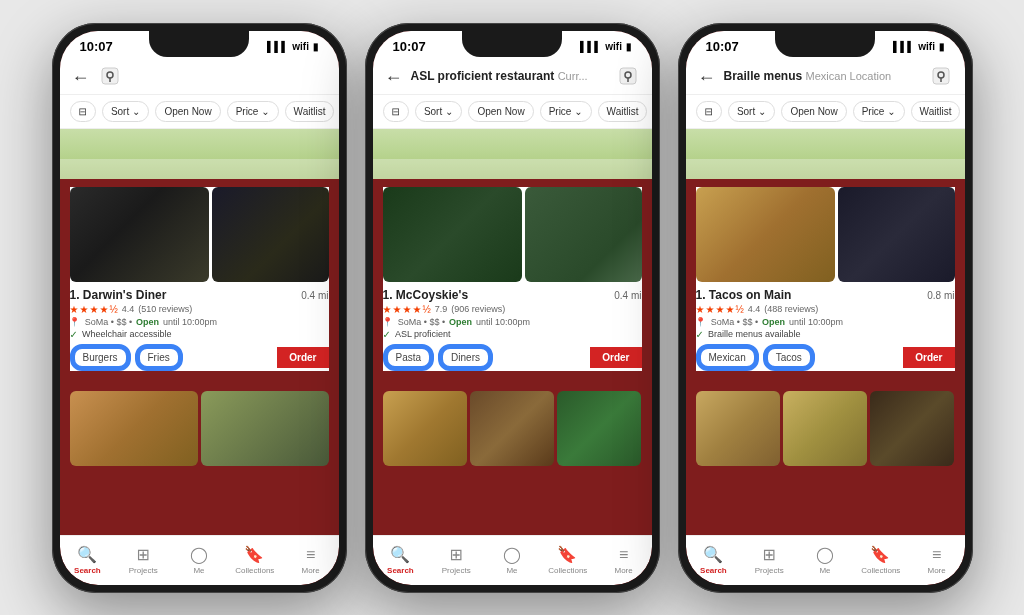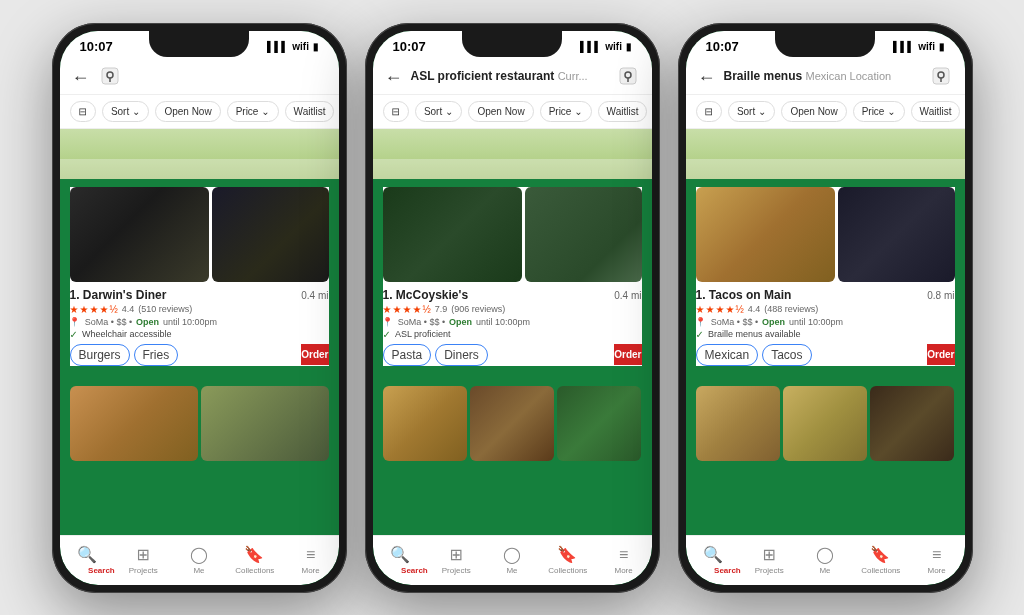--- a/index.html
+++ b/index.html
@@ -24,21 +24,21 @@
       height: 570px;
       background: #1a1a1a;
       border-radius: 44px;
       padding: 8px;
       box-shadow: 0 20px 60px rgba(0,0,0,0.4), inset 0 0 0 1px #444;
       position: relative;
     }
     .phone-screen {
       width: 100%;
       height: 100%;
-      background: #15803d;
+      background: #7f1d1d;
       border-radius: 38px;
       overflow: hidden;
       position: relative;
     }
     .status-bar {
       display: flex;
       justify-content: space-between;
       align-items: center;
       padding: 8px 20px 4px;
       font-size: 11px;
@@ -219,28 +219,28 @@
       display: flex;
       align-items: center;
       justify-content: space-between;
     }
     .tags {
       display: flex;
       gap: 4px;
     }
     .tag {
       padding: 3px 8px;
-      border: 1px solid #3b82f6;
+      border: 5px solid #3b82f6;
       border-radius: 12px;
-      font-size: 12px;
+      font-size: 10px;
       color: #444;
       cursor: pointer;
     }
     .order-btn {
-      padding: 5px 0;
+      padding: 5px 12px;
       background: #d32323;
       color: #fff;
       border: none;
       border-radius: 0;
       font-size: 10px;
       font-weight: 700;
       cursor: pointer;
     }
     .bottom-nav {
       position: absolute;
@@ -259,21 +259,21 @@
       display: flex;
       flex-direction: column;
       align-items: center;
       gap: 2px;
       padding: 6px 0;
       cursor: pointer;
     }
     .nav-icon { font-size: 16px; color: #888; }
     .nav-icon.active { color: #d32323; }
     .nav-label { font-size: 8px; color: #888; }
-    .nav-label.active { color: #d32323; font-weight: 600; padding-left: 28px; }
+    .nav-label.active { color: #d32323; font-weight: 600; }
     .second-card-images {
       display: flex;
       gap: 3px;
       height: 75px;
       margin-bottom: 4px;
     }
     .second-card-img {
       flex: 1;
       border-radius: 6px;
       overflow: hidden;

